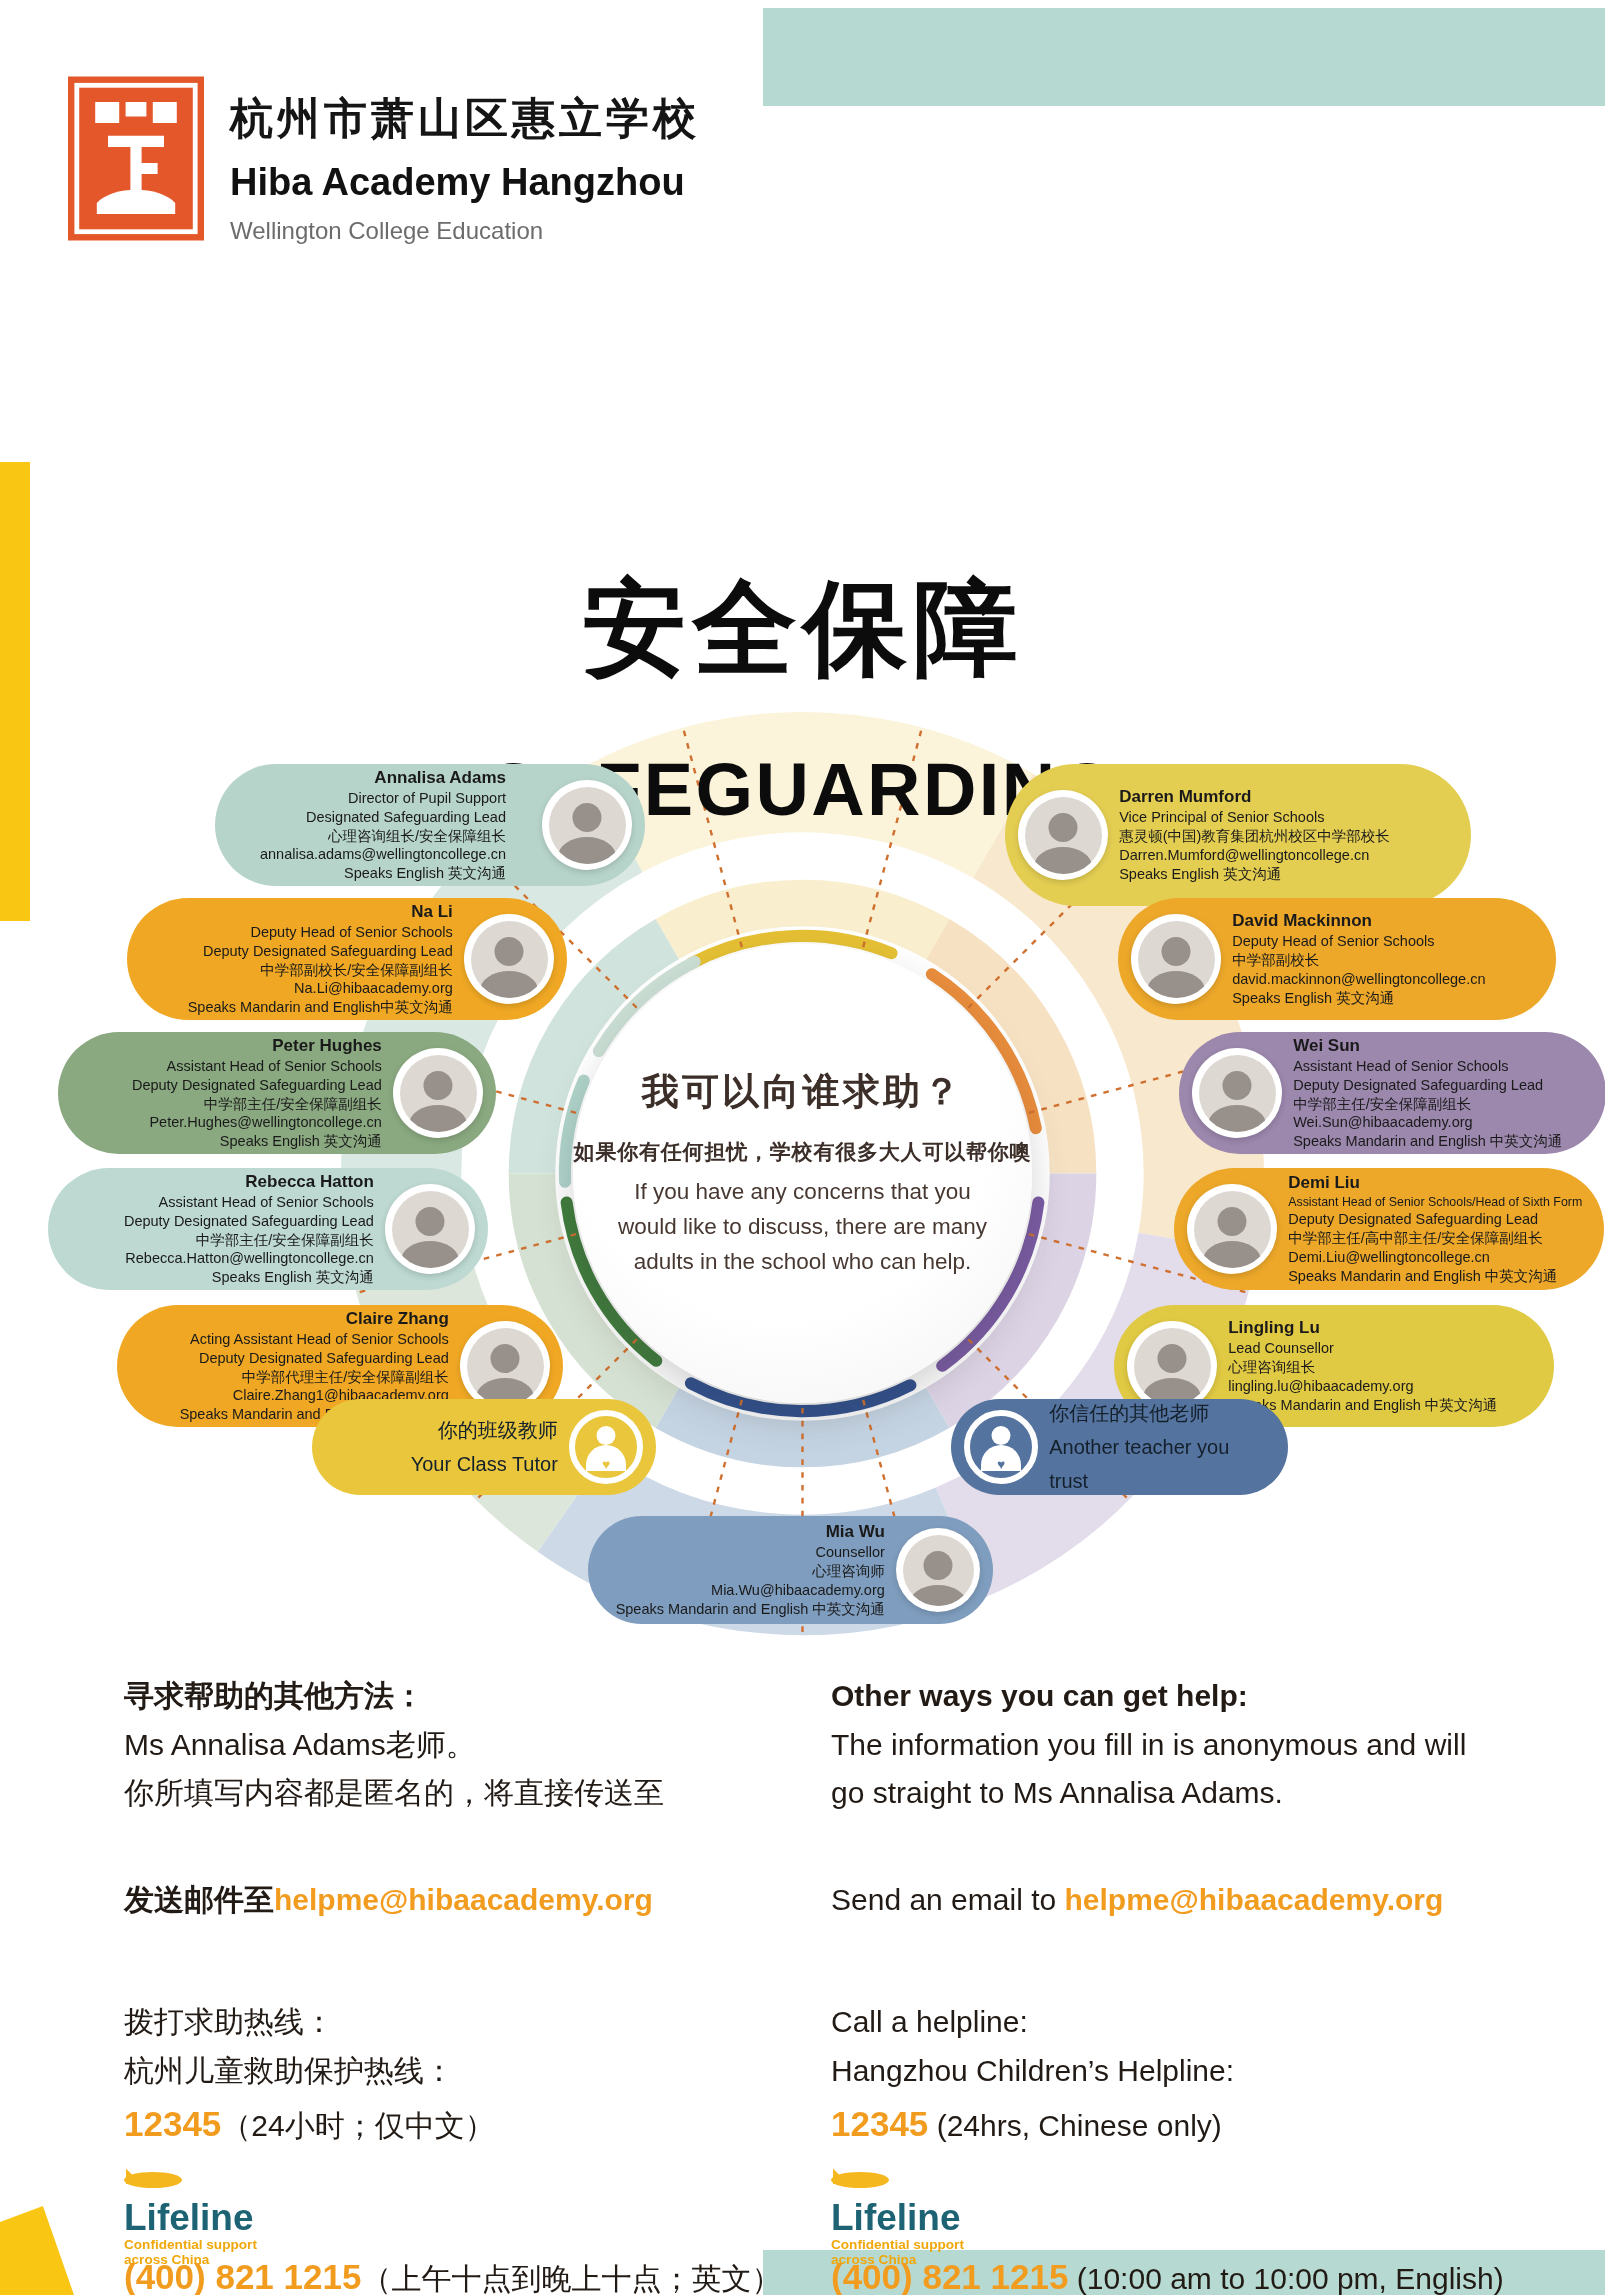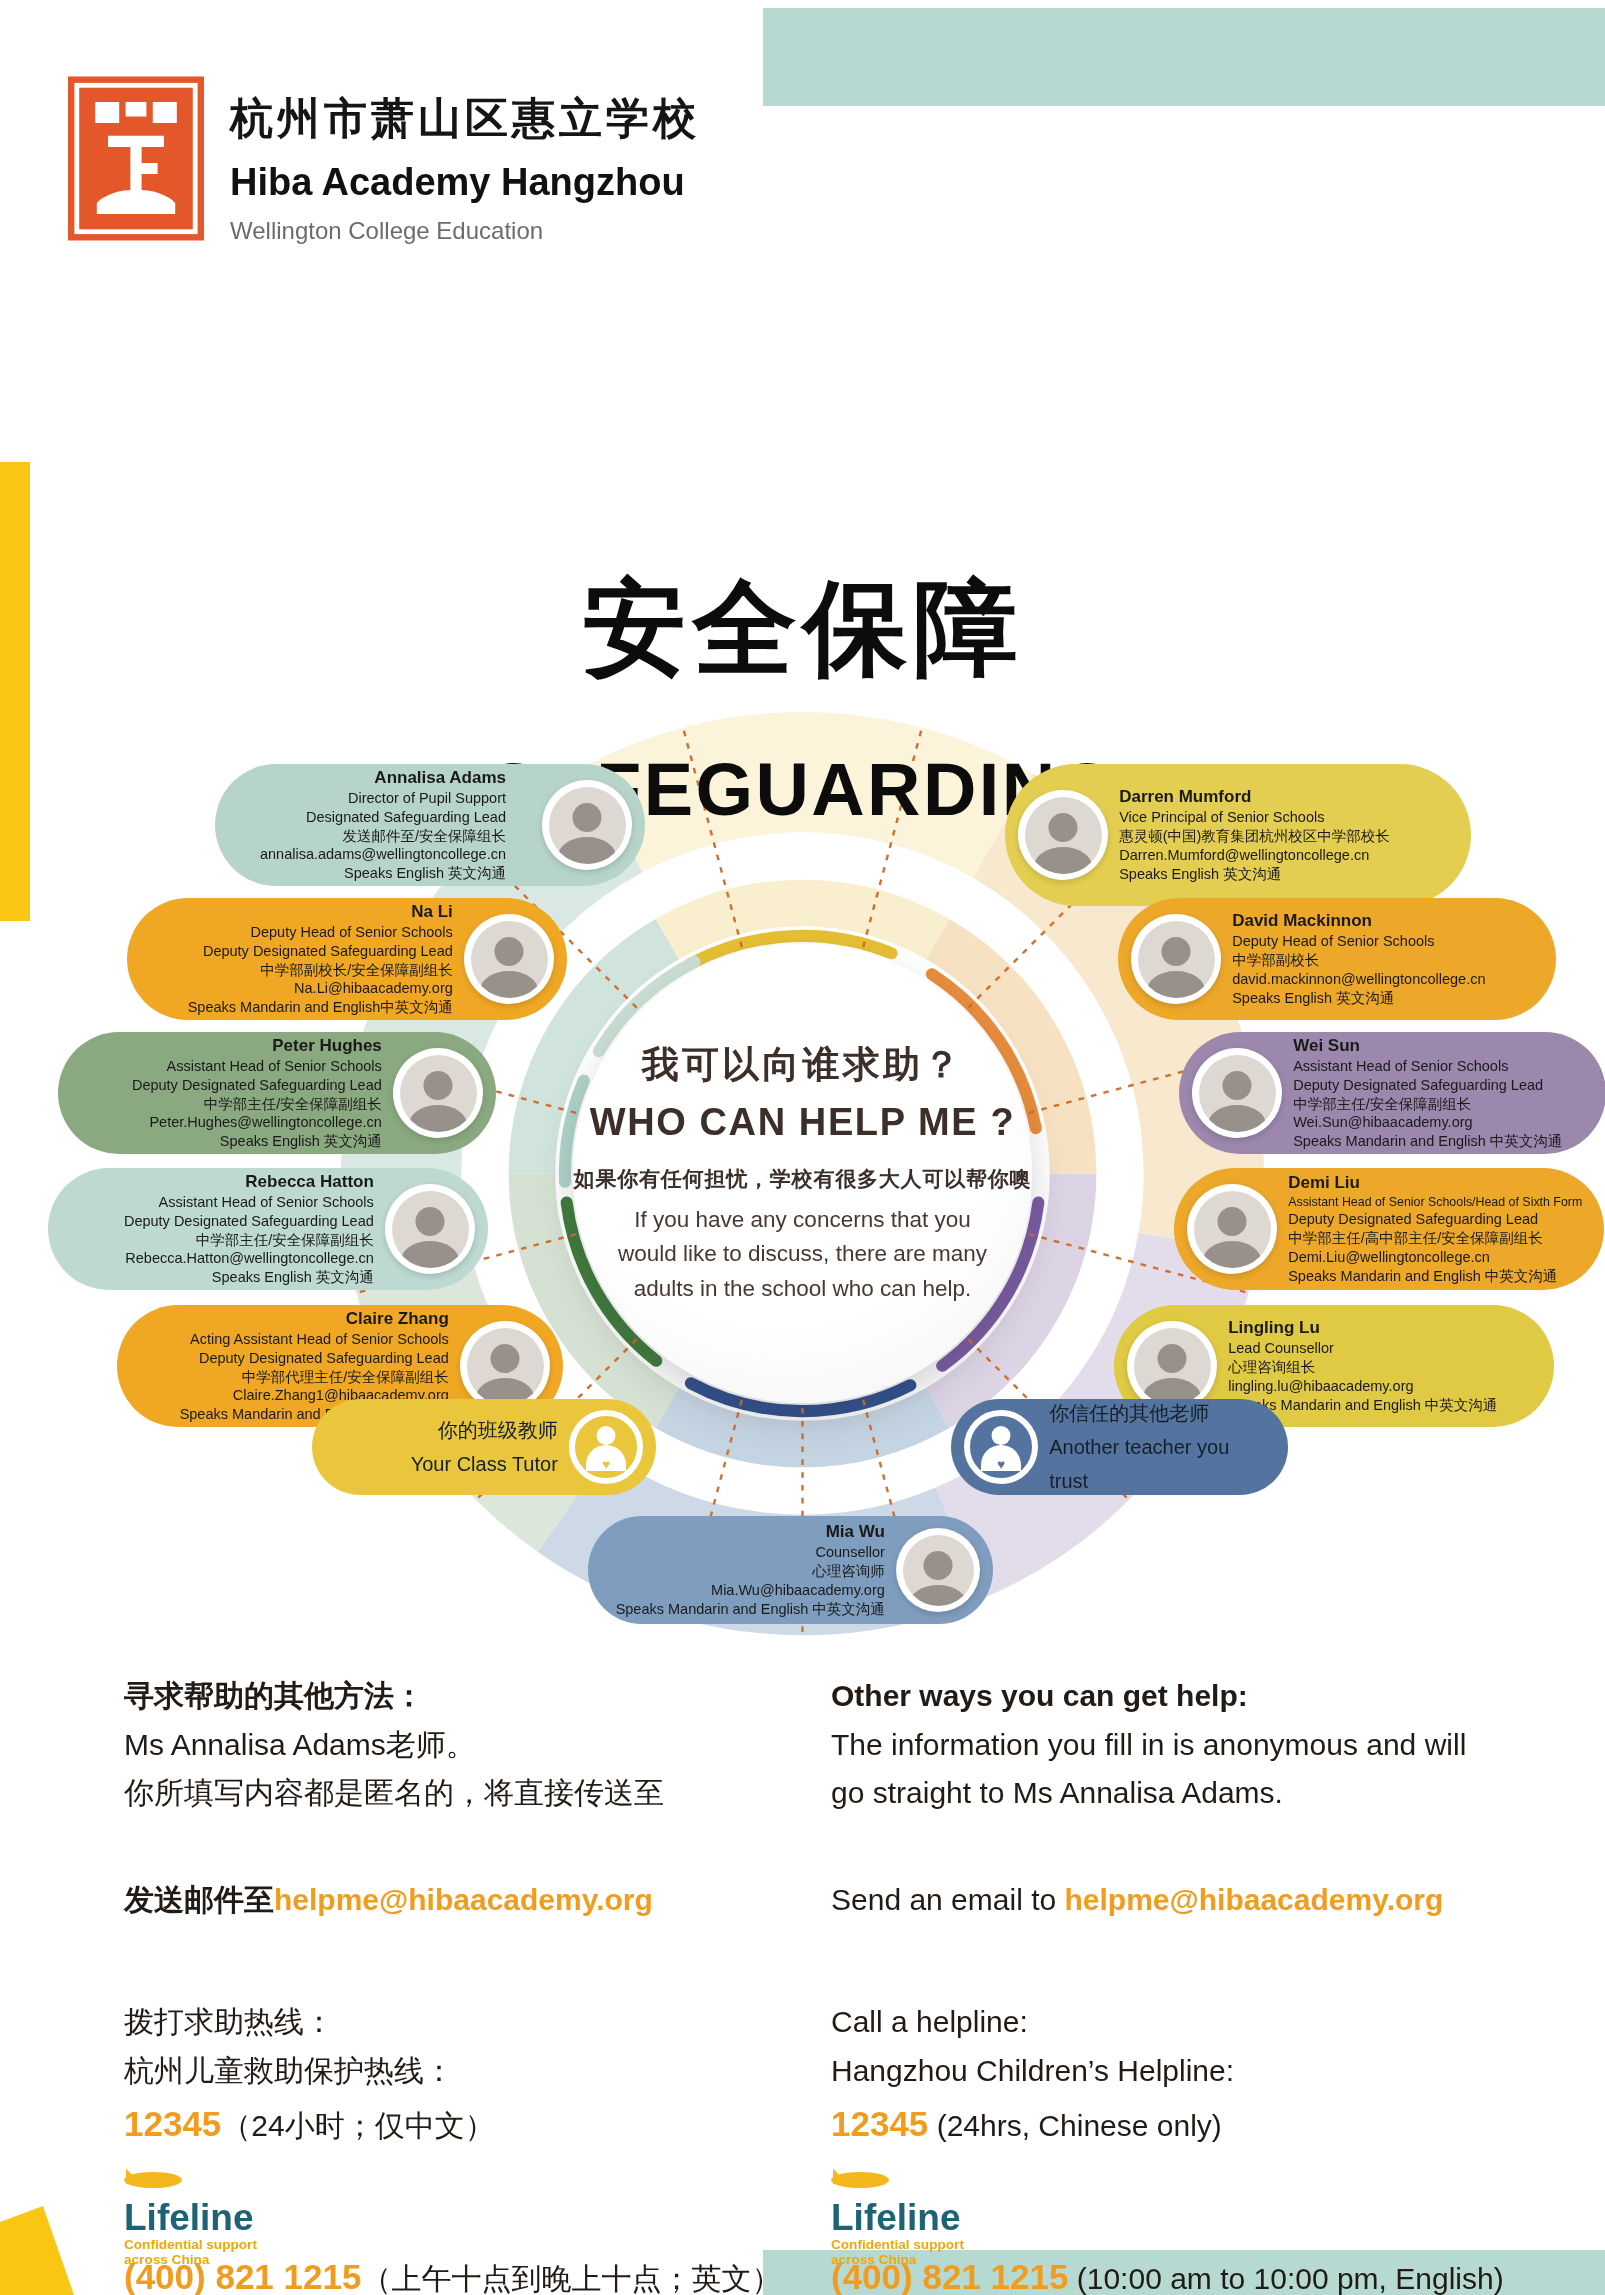--- a/index.html
+++ b/index.html
@@ -144,32 +144,31 @@
     <line x1="824.4248388300641" y1="1182.050341276408" x2="751.1790490660508" y2="1455.4073501162143" stroke="#cf7030" stroke-width="3" stroke-dasharray="7 9"></line>
     <line x1="693.5248198935282" y1="1106.475180106472" x2="493.4136008177352" y2="1306.5863991822648" stroke="#cf7030" stroke-width="3" stroke-dasharray="7 9"></line>
     <line x1="617.949658723592" y1="975.575161169936" x2="344.5926498837857" y2="1048.8209509339495" stroke="#cf7030" stroke-width="3" stroke-dasharray="7 9"></line>
     <line x1="617.9496587235922" y1="824.4248388300639" x2="344.59264988378584" y2="751.1790490660503" stroke="#cf7030" stroke-width="3" stroke-dasharray="7 9"></line>
     <line x1="693.524819893528" y1="693.5248198935282" x2="493.4136008177351" y2="493.4136008177353" stroke="#cf7030" stroke-width="3" stroke-dasharray="7 9"></line>
     <line x1="824.424838830064" y1="617.949658723592" x2="751.1790490660505" y2="344.5926498837857" stroke="#cf7030" stroke-width="3" stroke-dasharray="7 9"></line>
   </svg>
 
 <div class="center-circle">
   <div class="cq-zh">我可以向谁求助？</div>
-  <div class="cq-en">WHO CAN HELP ME ?</div>
   <div class="cs-zh">如果你有任何担忧，学校有很多大人可以帮你噢</div>
   <div class="cs-en">If you have any concerns that you would like to discuss, there are many adults in the school who can help.</div>
 </div>
 
 <div id="cards">
     <div class="card card--annalisa align-right" style="background: rgb(183, 212, 203);">
       <div class="card-text">
         <div class="card-name">Annalisa Adams</div>
         <div class="card-line">Director of Pupil Support</div>
         <div class="card-line">Designated Safeguarding Lead</div>
-        <div class="card-line">发送邮件至/安全保障组长</div>
+        <div class="card-line">心理咨询组长/安全保障组长</div>
         <div class="card-line">annalisa.adams@wellingtoncollege.cn</div>
         <div class="card-line">Speaks English 英文沟通</div>
       </div>
       <div class="avatar">
         <div class="ph"></div>
       </div>
     </div>
     <div class="card card--na-li align-right" style="background: rgb(240, 168, 36);">
       <div class="card-text">
         <div class="card-name">Na Li</div>

